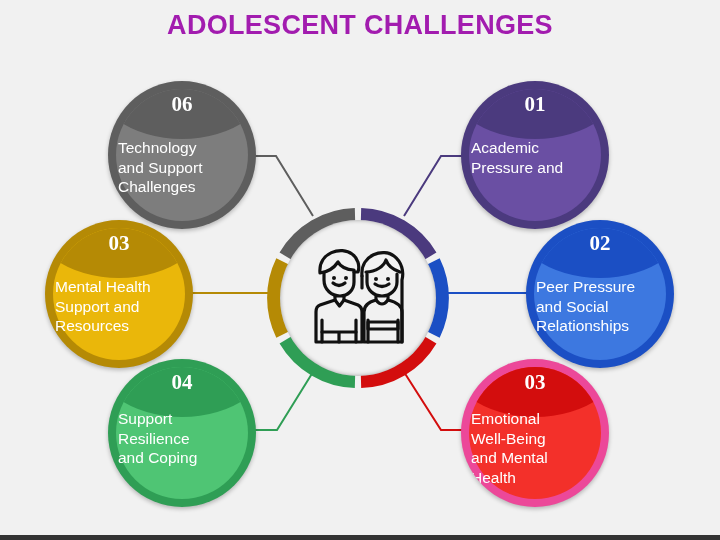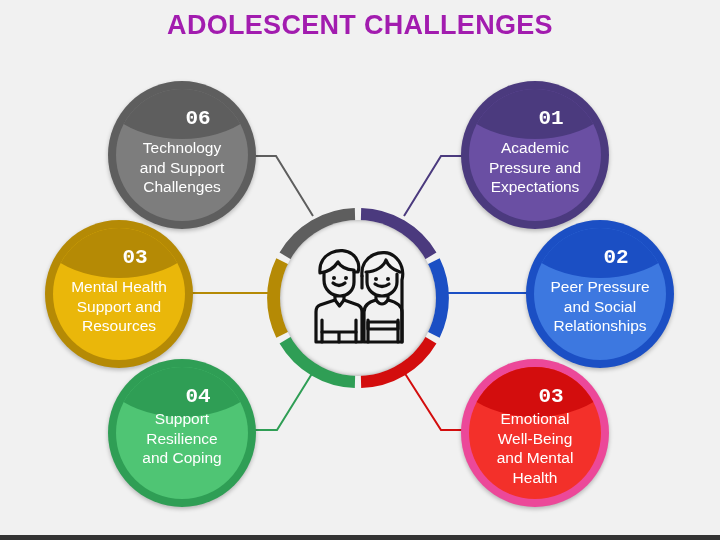--- a/index.html
+++ b/index.html
@@ -25,28 +25,27 @@
   }
   .node .inner {
     position: absolute; left: 8px; top: 8px; right: 8px; bottom: 8px;
     border-radius: 50%; overflow: hidden;
   }
   .node .cap {
     position: absolute; left: -20%; top: -62%; width: 140%; height: 100%;
     border-radius: 50%;
   }
   .node .num {
-    position: absolute; left: 0; width: 100%; top: 26px;
+    position: absolute; left: 0; width: 100%; top: 11px;
     text-align: center; color: #fff; font-weight: bold; font-size: 21px;
-    font-family: Liberation Mono, monospace;
-    margin-left: 16px;
+    font-family: Liberation Serif, serif;
   }
   .node .label {
     position: absolute; left: 10px; right: 10px; top: 57px;
-    text-align: center; color: #fff; font-size: 15.5px; line-height: 19.5px;
+    text-align: left; color: #fff; font-size: 15.5px; line-height: 19.5px;
   }
   .node.four-line .label { top: 50px; }
   .center-disc {
     position: absolute; left: 280px; top: 220px; width: 156px; height: 156px;
     border-radius: 50%; background: #f1f1f1;
     box-shadow: inset 0 0 4px rgba(0,0,0,0.35);
   }
 </style>
 </head>
 <body>
@@ -116,21 +115,20 @@
 </div>
 
 <div class="node" style="left:461px;top:81px;width:148px;height:148px;background:#4b3a7e;">
   <div class="inner" style="background:#6a4fa3;">
     <div class="cap" style="background:#4b3a7e;"></div>
   </div>
   <div class="num">01</div>
   <div class="label">
     <div>Academic</div>
       <div>Pressure and</div>
-      <div>Expectations</div>
   </div>
 </div>
 
 <div class="node" style="left:45px;top:220px;width:148px;height:148px;background:#b58a05;">
   <div class="inner" style="background:#eab70a;">
     <div class="cap" style="background:#b58a05;"></div>
   </div>
   <div class="num">03</div>
   <div class="label">
     <div>Mental Health</div>

